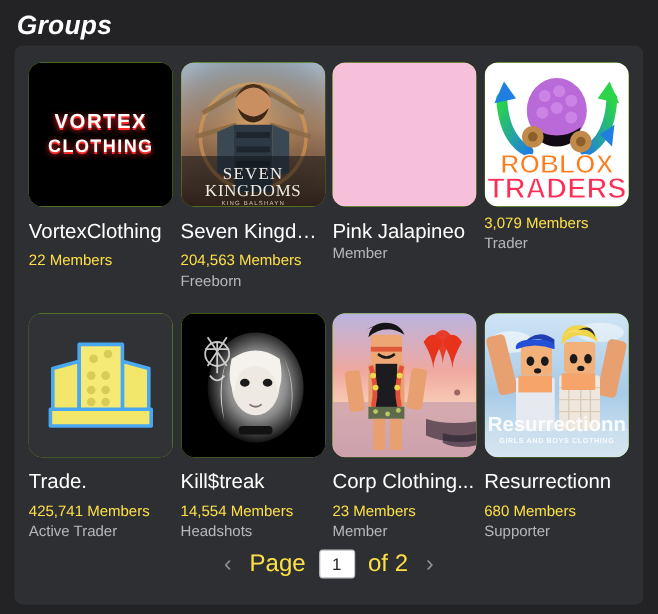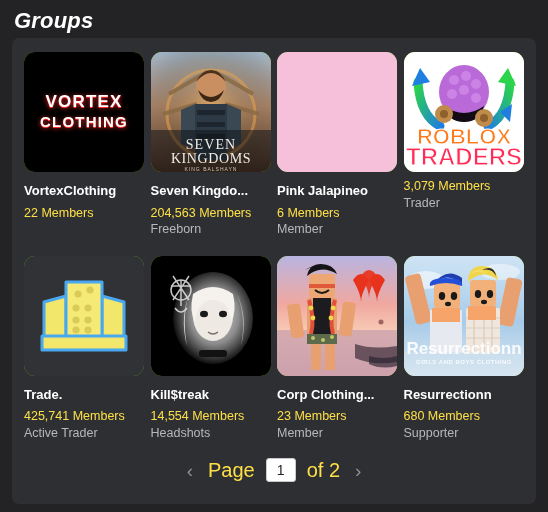--- a/index.html
+++ b/index.html
@@ -71,22 +71,22 @@
     border-radius: 11px;
     overflow: hidden;
     position: relative;
     background: #84cc16;
   }
   .thumb svg { display: block; width: 120px; height: 120px; }
 
   .card-title {
     margin-top: 11px;
     color: #ffffff;
-    font-size: 13px;
-    font-weight: bold;
+    font-size: 17px;
+    font-weight: normal;
     white-space: nowrap;
     overflow: hidden;
     text-overflow: ellipsis;
     line-height: 1.2;
   }
   .card-members {
     margin-top: 7px;
     color: #fde047;
     font-size: 12.5px;
     line-height: 1.25;
@@ -223,21 +223,20 @@
         <div class="card-rank">Freeborn</div>
       </div>
 
       <div class="card">
         <div class="thumb">
           <svg viewBox="0 0 120 120" xmlns="http://www.w3.org/2000/svg">
             <rect width="120" height="120" fill="#f7c0da"></rect>
           </svg>
         </div>
         <div class="card-title">Pink Jalapineo</div>
-        <div class="card-members">6 Members</div>
         <div class="card-rank">Member</div>
       </div>
 
       <div class="card">
         <div class="thumb">
           <svg viewBox="0 0 120 120" xmlns="http://www.w3.org/2000/svg">
             <defs>
               <linearGradient id="arrA" x1="0" y1="0" x2="1" y2="1">
                 <stop offset="0%" stop-color="#2bd44a"></stop>
                 <stop offset="100%" stop-color="#1f7fe0"></stop>

